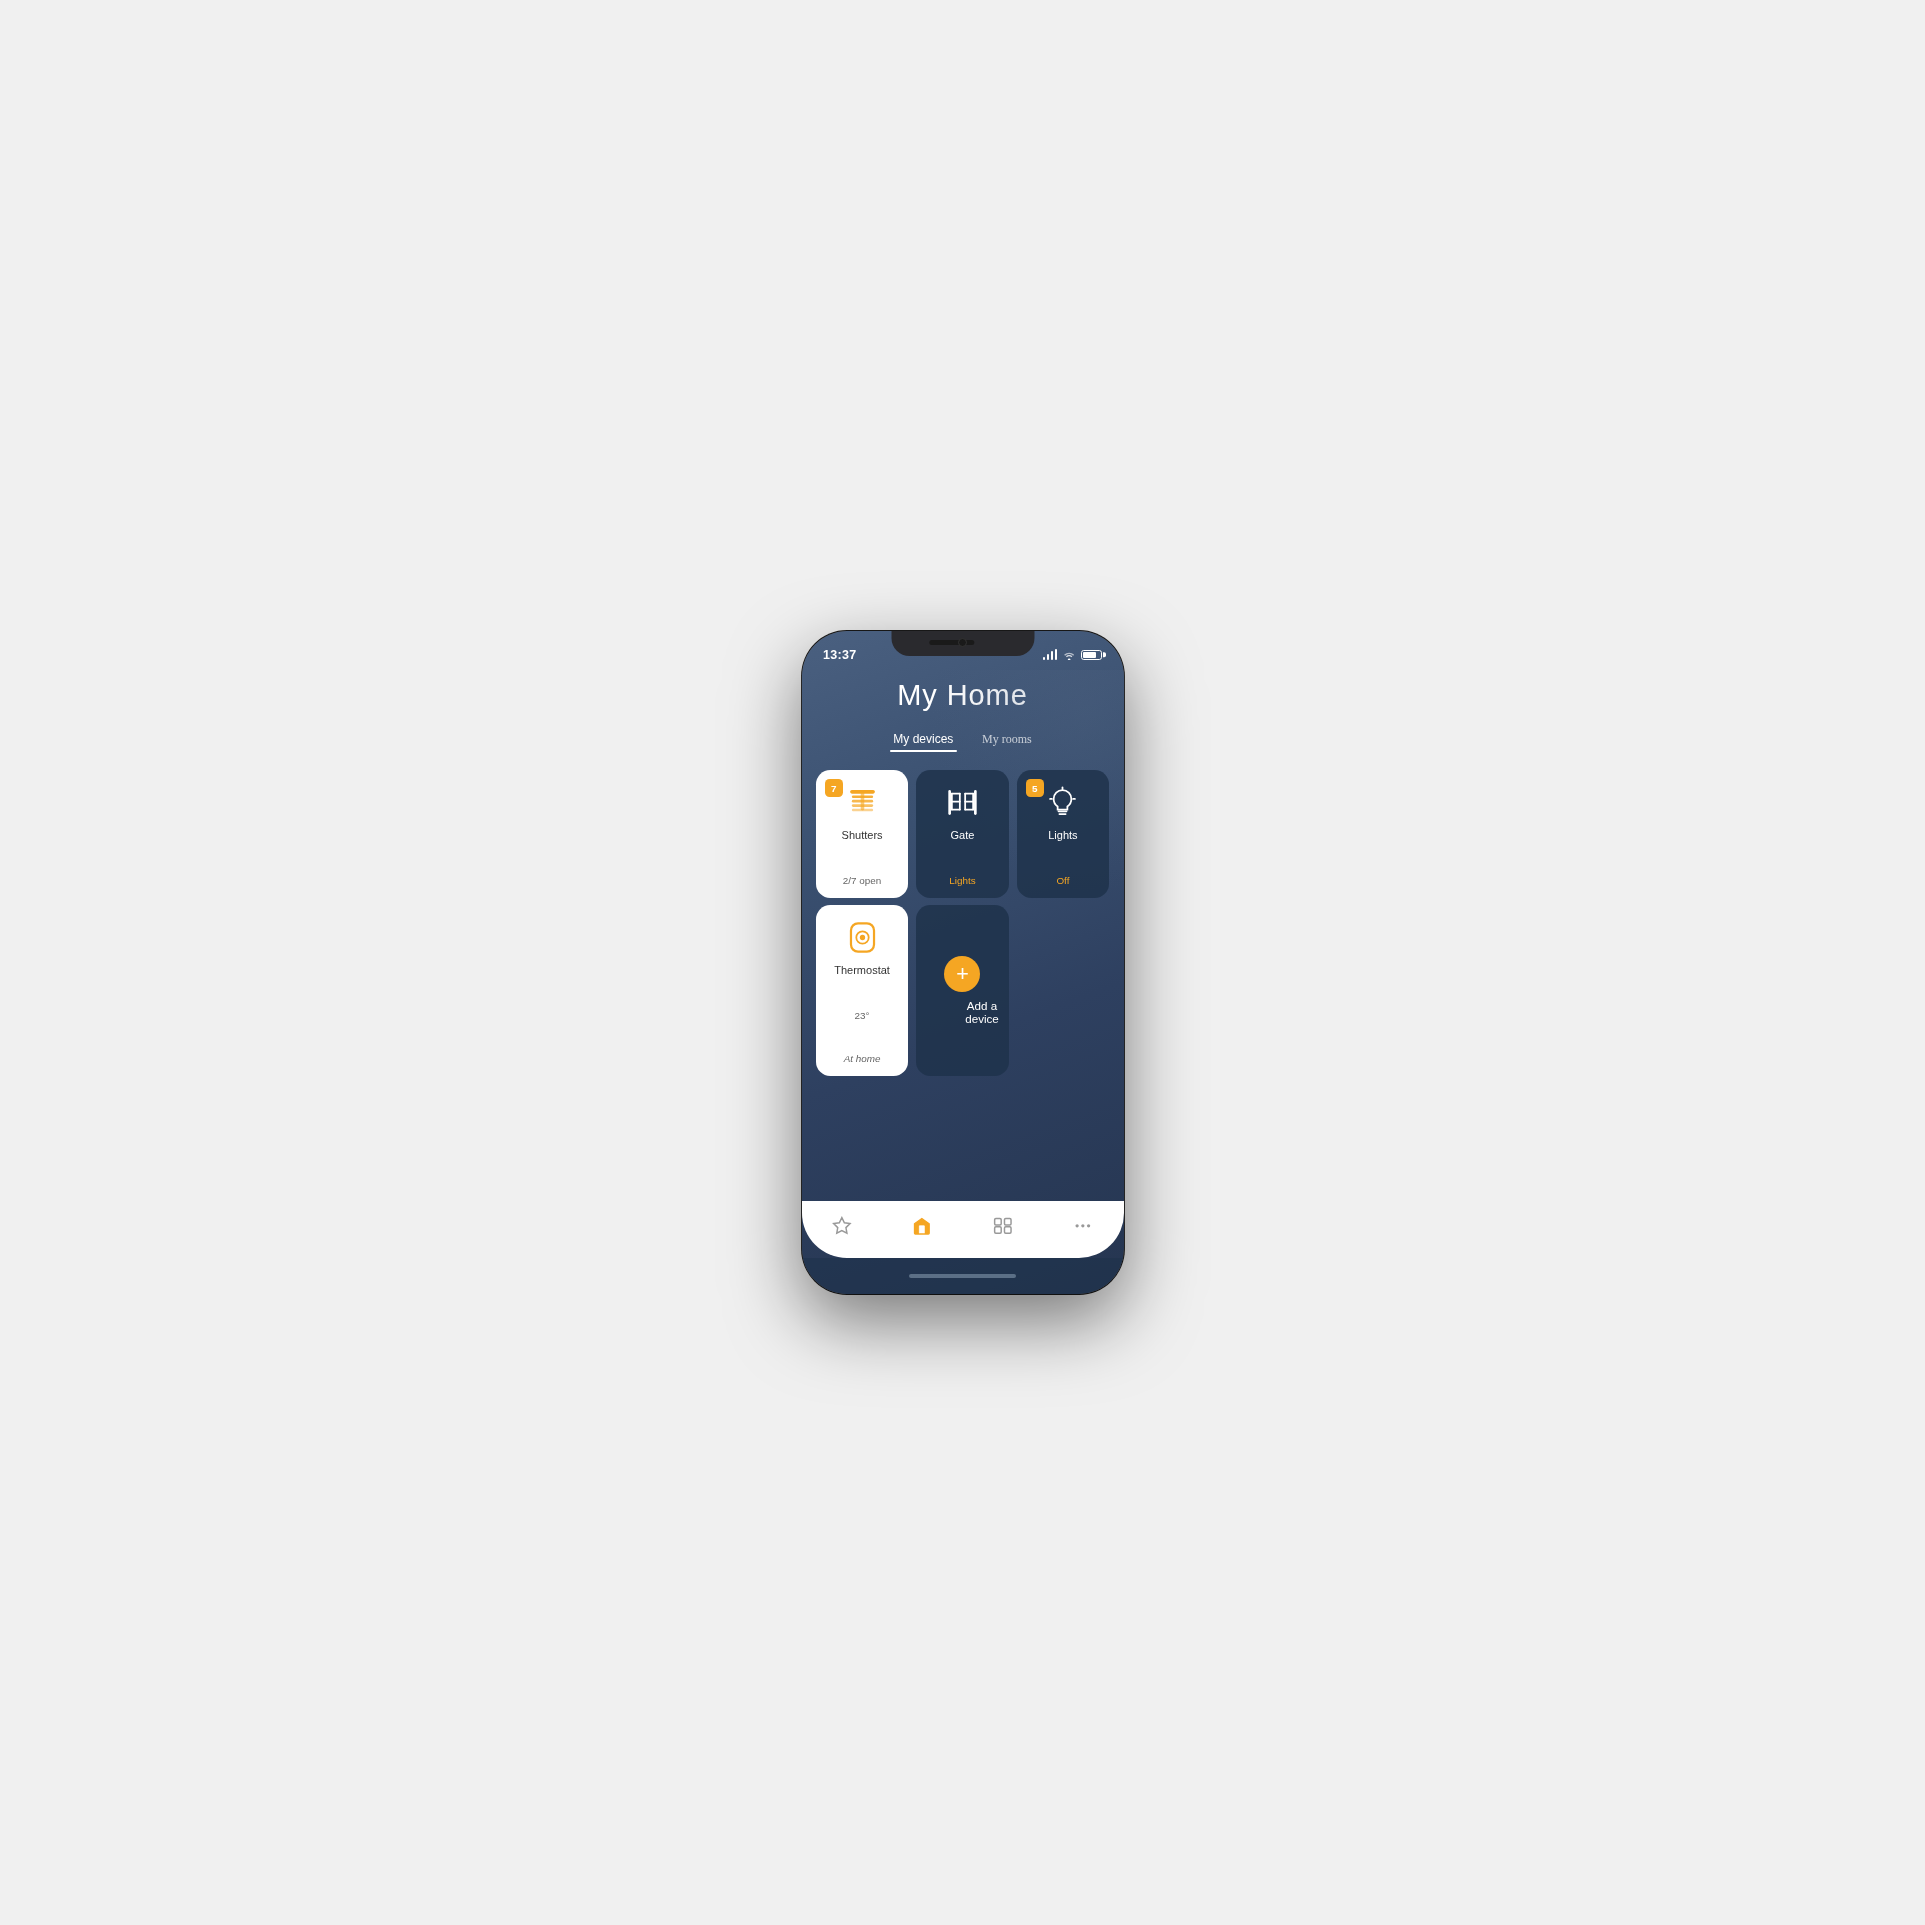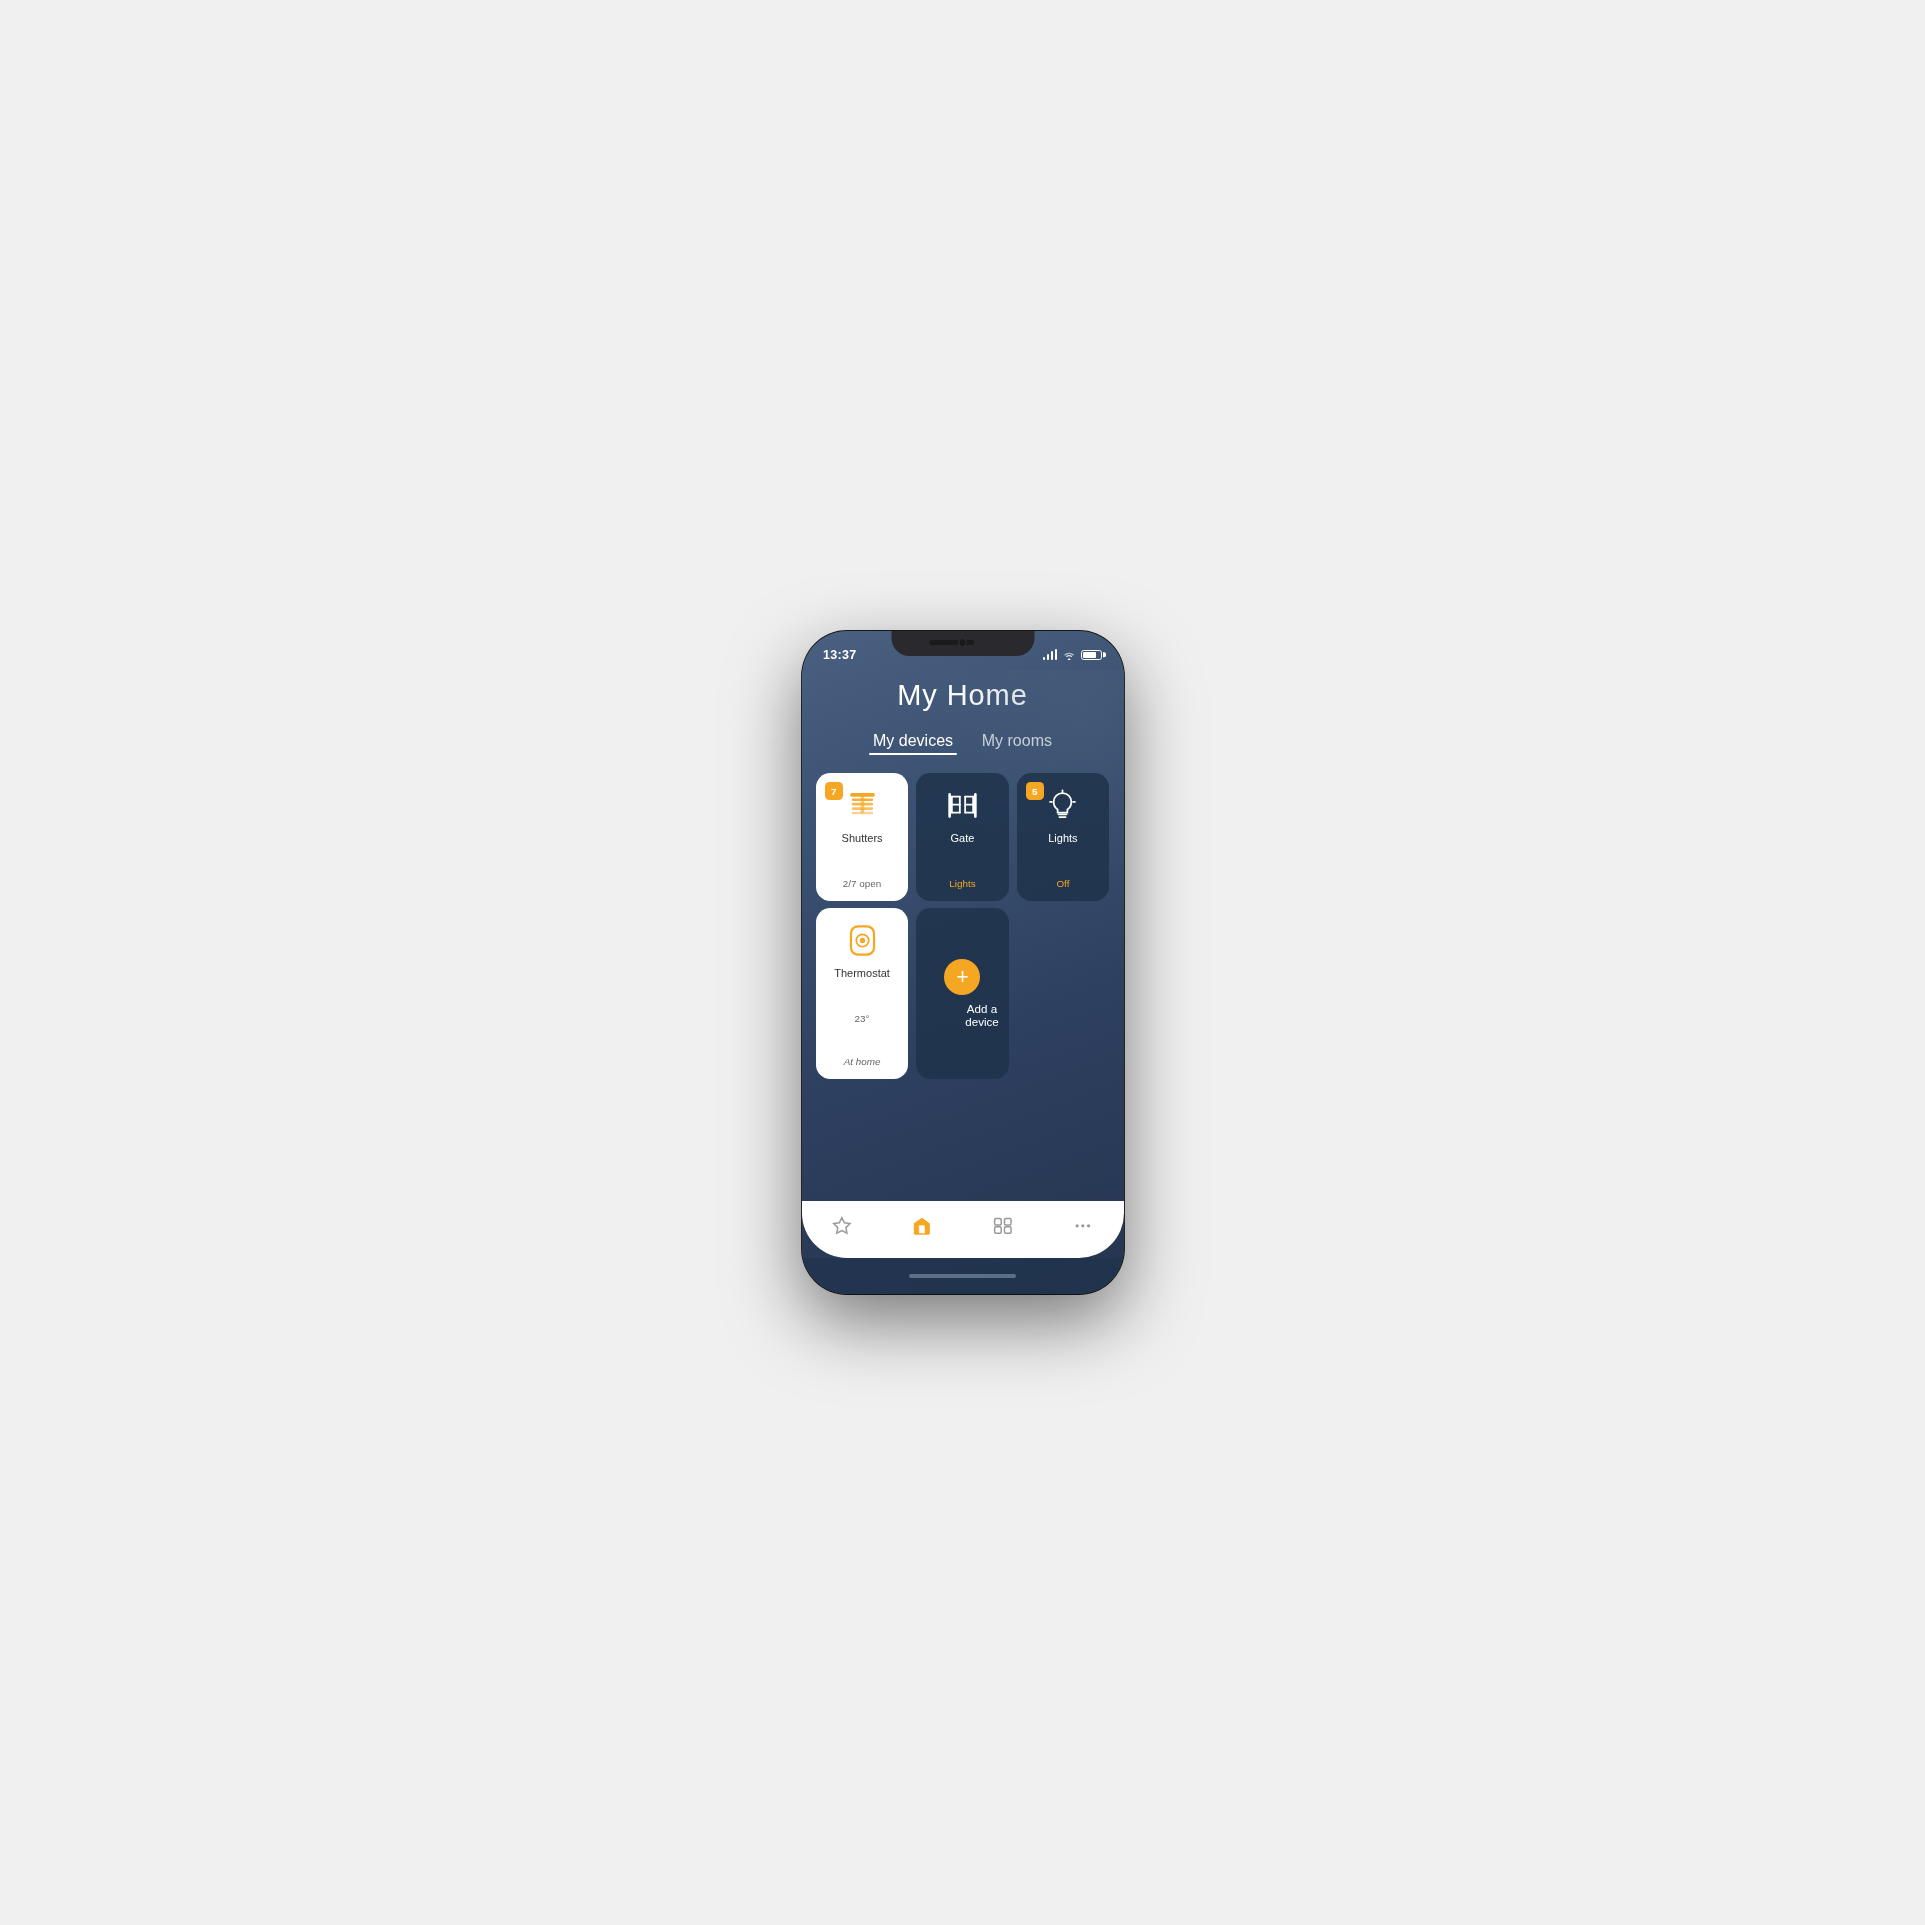--- a/index.html
+++ b/index.html
@@ -179,40 +179,41 @@
 
     
     .tabs {
       display: flex;
       justify-content: center;
       gap: 21.5px;
       margin-bottom: 18px;
     }
 
     .tab {
-      font-size: 16px;
+      font-size: 12px;
       color: white;
       padding: 5.4px 3.6px;
       cursor: pointer;
       position: relative;
     }
 
     .tab.active::after {
       content: '';
       position: absolute;
       bottom: 0;
       left: 0;
       right: 0;
       height: 1.8px;
       background: white;
       border-radius: 0.9px;
     }
 
     .tab.inactive {
       opacity: 0.7;
+      font-family: Liberation Serif, serif;
     }
 
     
     .devices-grid {
       display: grid;
       grid-template-columns: 1fr 1fr 1fr;
       grid-template-rows: auto auto;
       gap: 7.2px;
       padding: 0 14.3px;
     }

